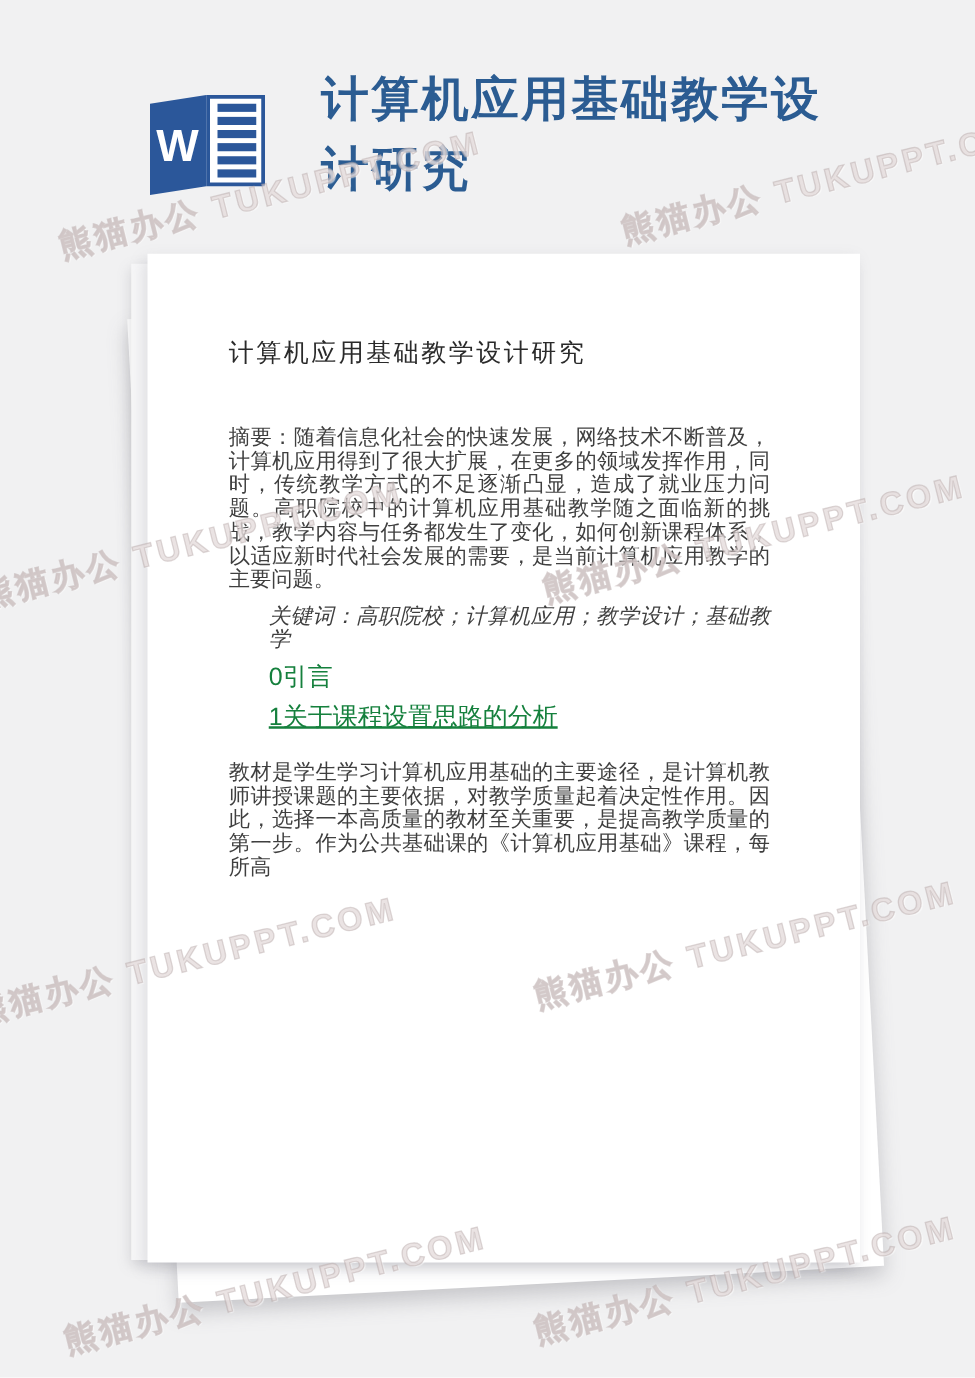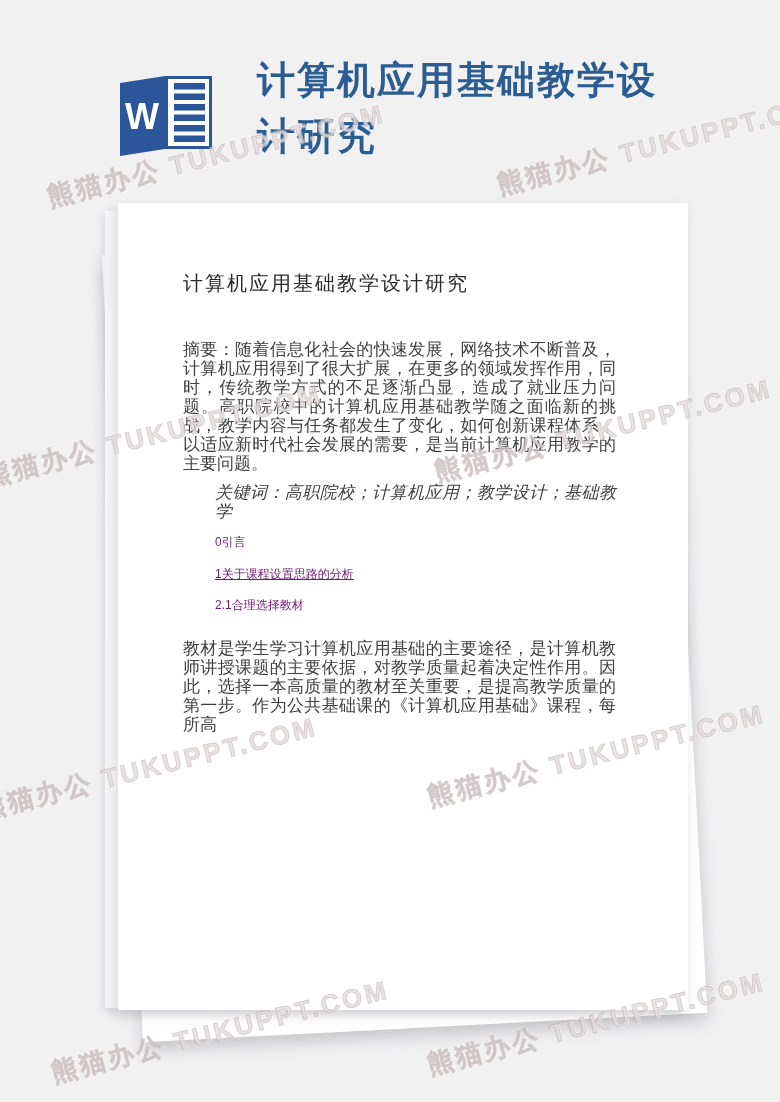--- a/index.html
+++ b/index.html
@@ -51,21 +51,21 @@
     font-family:"Liberation Serif",serif;
   }
   .para{
     font-size:17px;line-height:19px;margin:0;
     color:#3f3f3f;text-align:justify;
     font-family:"Liberation Serif",serif;
   }
   .kw{margin-top:10px;padding-left:32px;font-style:italic;}
   .hd{
     font-family:"Liberation Sans",sans-serif;
-    font-size:12px;line-height:19px;color:#701a75;
+    font-size:20px;line-height:19px;color:#15803d;
     padding-left:32px;margin:0;font-weight:400;
   }
   .hd-intro{margin-top:12px;}
   .p-intro{margin-top:14px;}
   .hd-sec1{margin-top:13px;text-decoration:underline;}
   .p-sec1{margin-top:14px;}
   .hd-sec2{margin-top:16px;}
   .hd-sec21{margin-top:12px;}
   .p-sec21{margin-top:24px;}
 
@@ -120,21 +120,20 @@
       <h1 class="doc-title">计算机应用基础教学设计研究</h1>
 
       <p class="para">摘要：随着信息化社会的快速发展，网络技术不断普及，计算机应用得到了很大扩展，在更多的领域发挥作用，同时，传统教学方式的不足逐渐凸显，造成了就业压力问题。高职院校中的计算机应用基础教学随之面临新的挑战，教学内容与任务都发生了变化，如何创新课程体系，以适应新时代社会发展的需要，是当前计算机应用教学的主要问题。</p>
 
       <p class="para kw">关键词：高职院校；计算机应用；教学设计；基础教学</p>
 
       <p class="hd hd-intro">0引言</p>
 
       <p class="hd hd-sec1">1关于课程设置思路的分析</p>
 
-      <p class="hd hd-sec21">2.1合理选择教材</p>
       <p class="para p-sec21">教材是学生学习计算机应用基础的主要途径，是计算机教师讲授课题的主要依据，对教学质量起着决定性作用。因此，选择一本高质量的教材至关重要，是提高教学质量的第一步。作为公共基础课的《计算机应用基础》课程，每所高</p>
     </div>
   </div>
 
   <div class="wm wm1">熊猫办公 TUKUPPT.COM</div>
   <div class="wm wm2">熊猫办公 TUKUPPT.COM</div>
   <div class="wm wm3">熊猫办公 TUKUPPT.COM</div>
   <div class="wm wm4">熊猫办公 TUKUPPT.COM</div>
   <div class="wm wm5">熊猫办公 TUKUPPT.COM</div>
   <div class="wm wm6">熊猫办公 TUKUPPT.COM</div>

